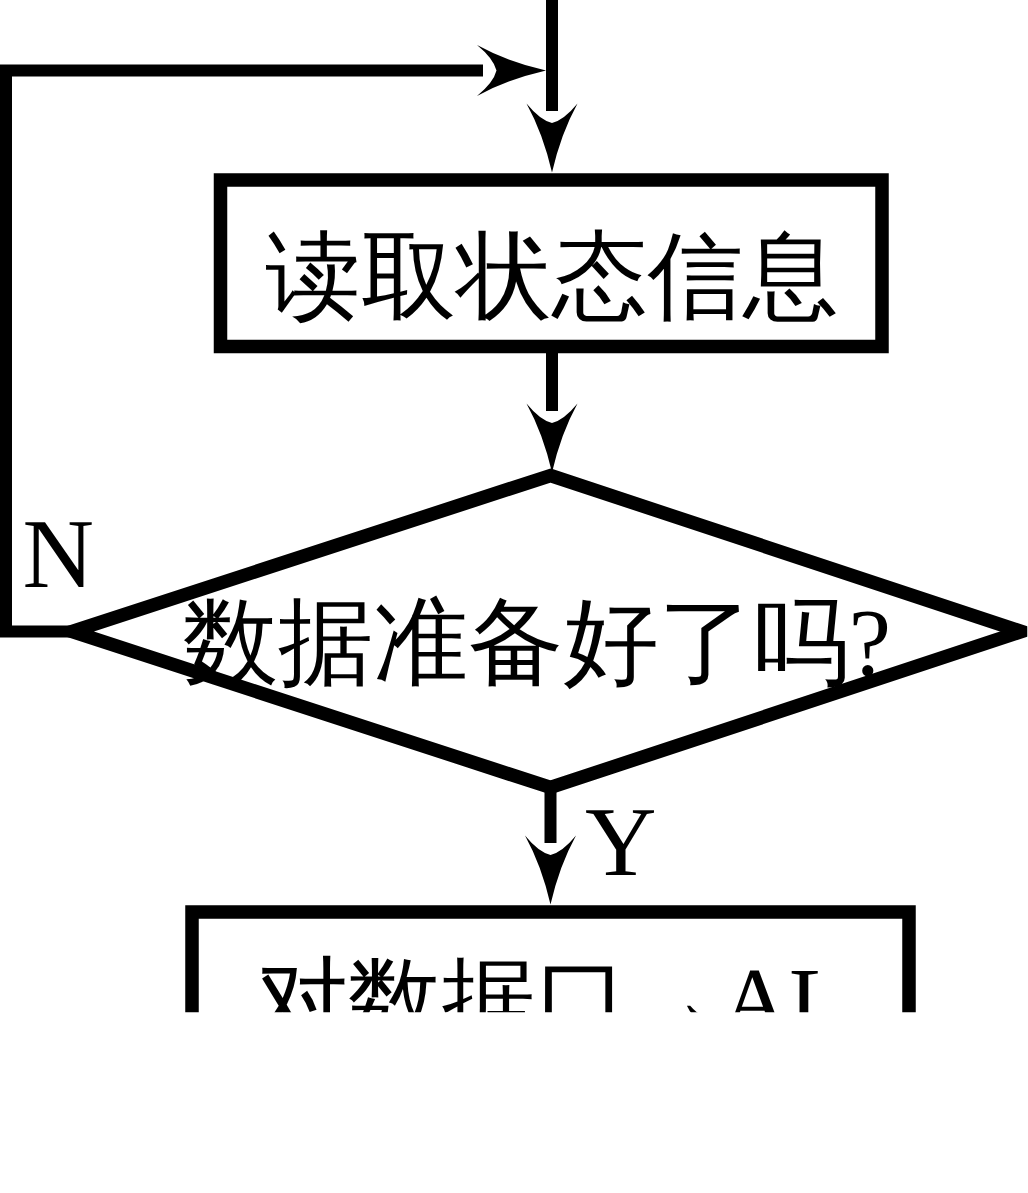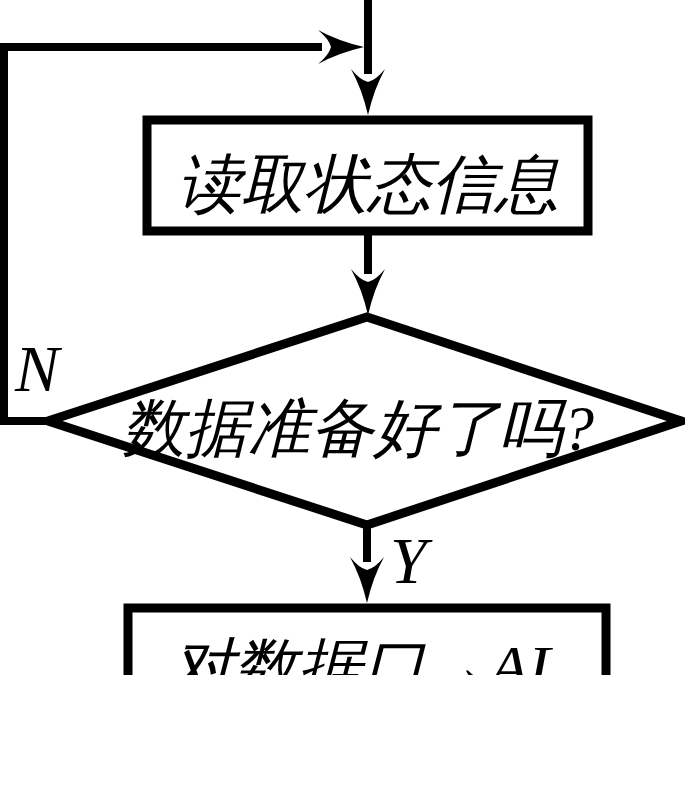--- a/index.html
+++ b/index.html
@@ -10,21 +10,20 @@
     margin: 0;
     padding: 0;
     background: var(--paper);
   }
   .canvas {
     position: relative;
     width: 685px;
     height: 675px;
     background: var(--paper);
     overflow: hidden;
-    font-style: italic;
   }
   svg { display: block; }
   .flow-line {
     stroke: var(--ink);
     stroke-width: 8;
     fill: none;
   }
   .flow-shape {
     stroke: var(--ink);
     stroke-width: 9;

